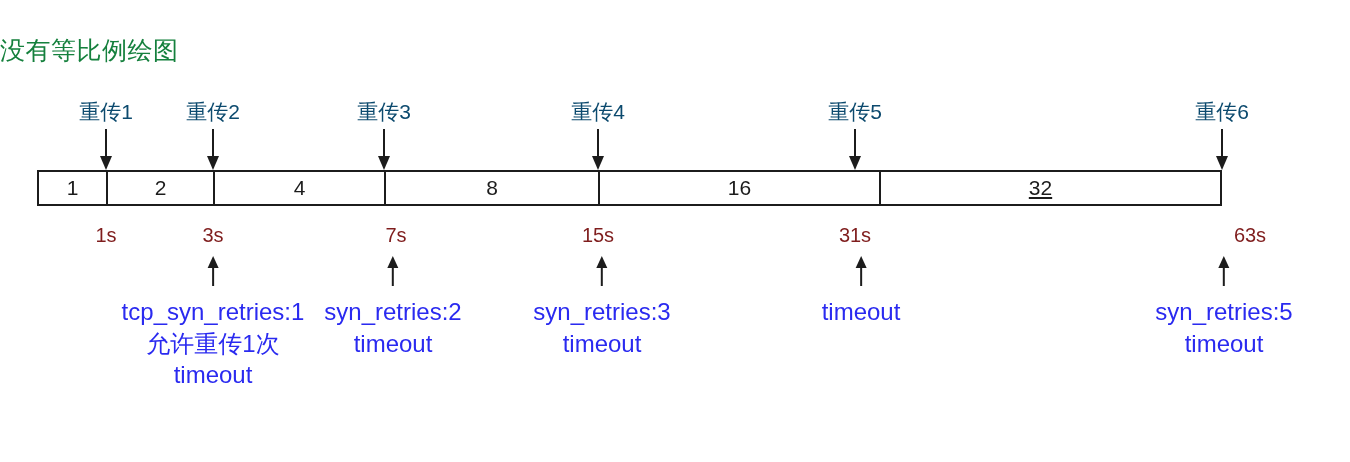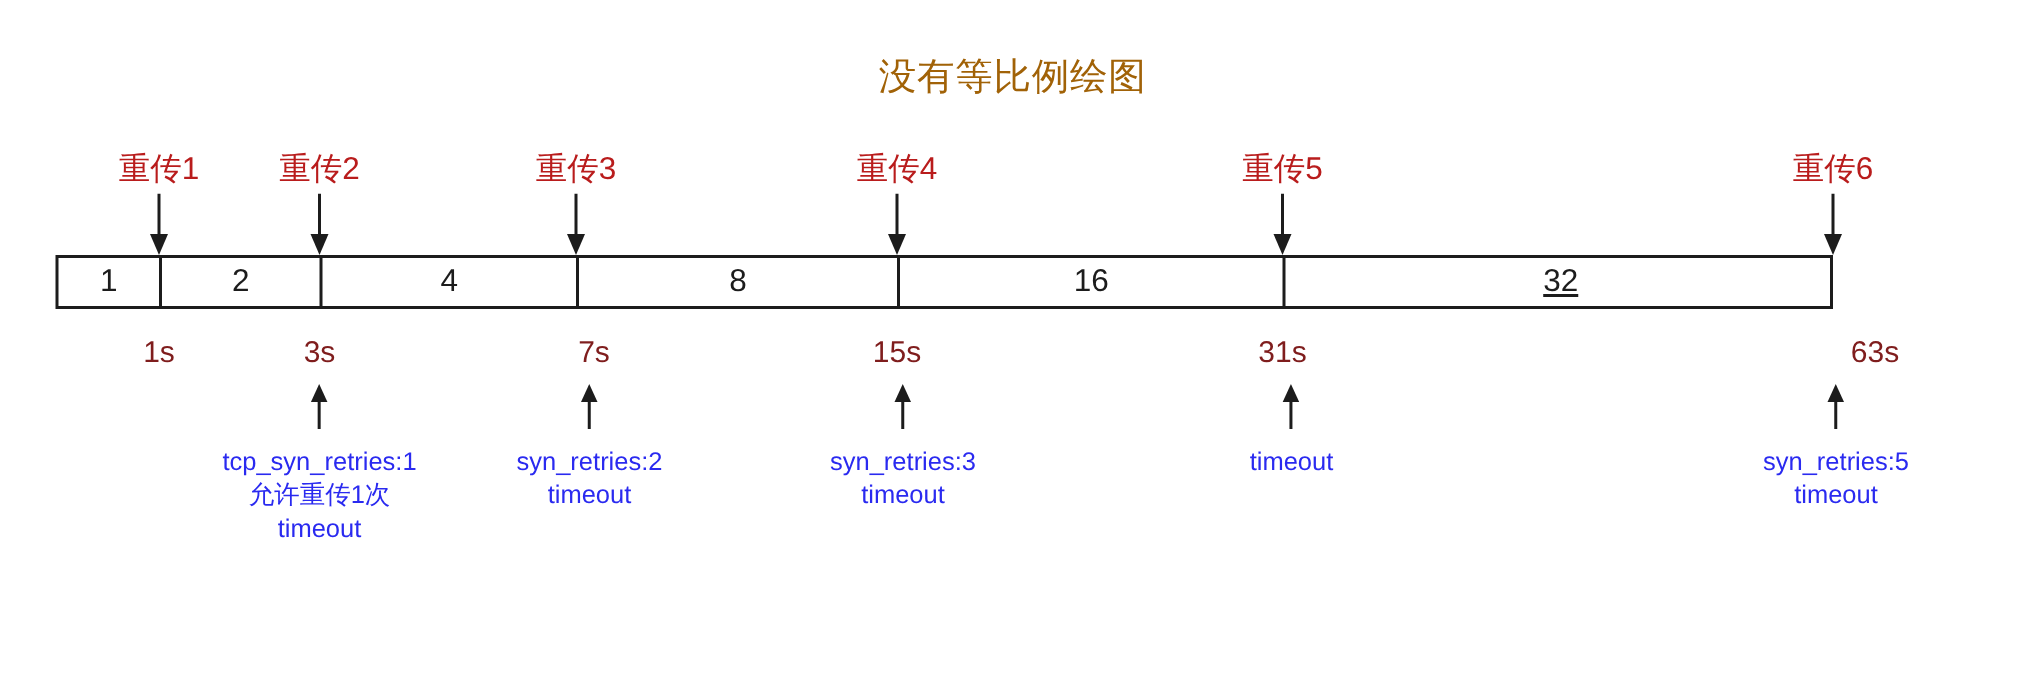--- a/index.html
+++ b/index.html
@@ -15,39 +15,39 @@
     font-family: "Liberation Sans", "DejaVu Sans", sans-serif;
     overflow: hidden;
   }
 
   
   #chart-title {
     position: absolute;
     left: 0;
     top: 34px;
     width: 1350px;
-    text-align: center;
+    text-align: left;
     font-size: 25px;
-    color: #a16207;
+    color: #15803d;
     letter-spacing: 0.5px;
   }
 
   
   .retx-marker {
     position: absolute;
     top: 98px;
   }
   .retx-label {
     position: absolute;
     left: 0;
     top: 0;
     transform: translateX(-50%);
     white-space: nowrap;
     font-size: 21px;
-    color: #b91c1c;
+    color: #0c4a6e;
     text-align: right;
   }
   .retx-arrow {
     position: absolute;
     left: 0;
     top: 31px;
     transform: translateX(-50%);
   }
 
   
@@ -93,21 +93,21 @@
     top: 256px;
     transform: translateX(-50%);
     text-align: center;
     white-space: nowrap;
   }
   .note-arrow {
     display: block;
     margin: 0 auto 6px auto;
   }
   .note-text {
-    font-size: 17px;
+    font-size: 24px;
     color: #2a2af0;
     line-height: 1.32;
   }
   .note-line {
     display: block;
   }
 </style>
 </head>
 <body>
 
@@ -166,21 +166,21 @@
       </div>
       <div class="bar-seg" style="left: 69px; width: 107px;">
         <span>2</span>
       </div>
       <div class="bar-seg" style="left: 176px; width: 171px;">
         <span>4</span>
       </div>
       <div class="bar-seg" style="left: 347px; width: 214px;">
         <span>8</span>
       </div>
-      <div class="bar-seg" style="left: 561px; width: 257px;">
+      <div class="bar-seg" style="left: 561px; width: 281px;">
         <span>16</span>
       </div>
       <div class="bar-seg last" style="left: 818px; width: 367px;">
         <span>32</span>
       </div>
     </div>
 
   <div id="ticks-layer">
       <div class="time-tick" style="left: 106px;">1s</div>
       <div class="time-tick" style="left: 213px;">3s</div>

